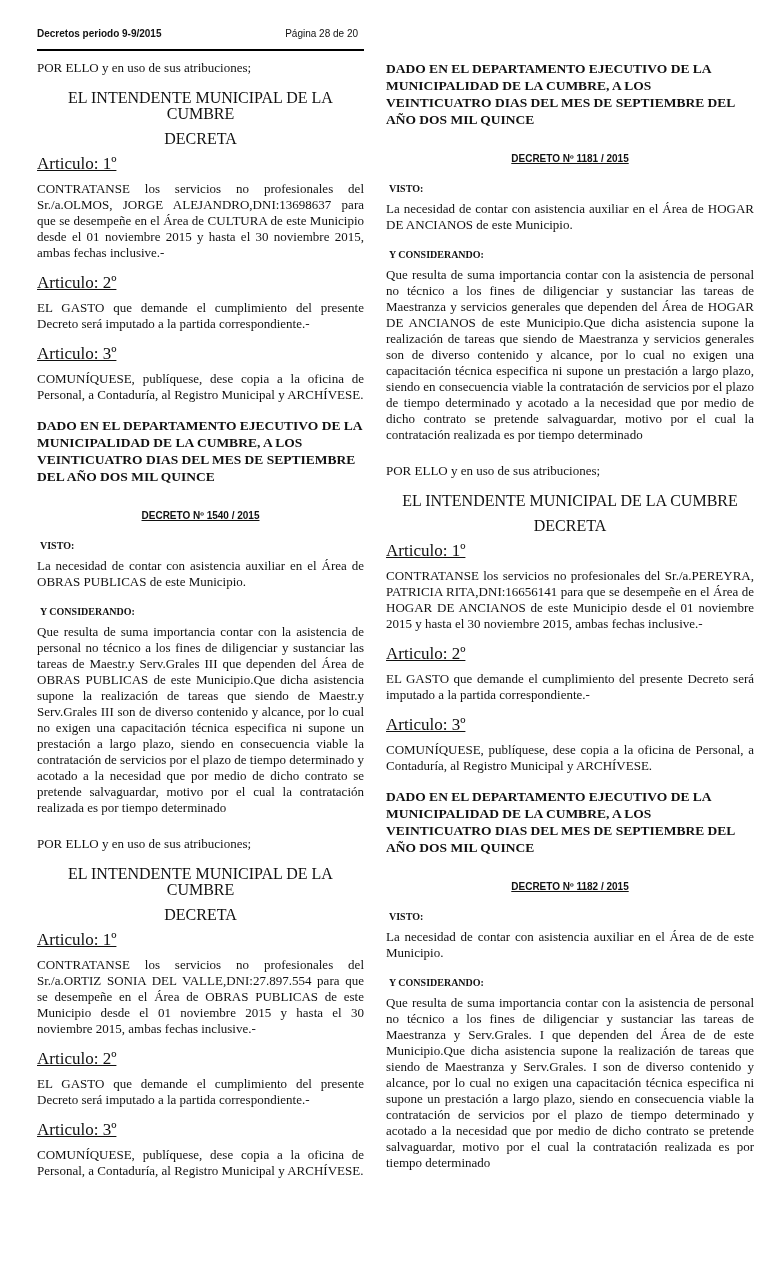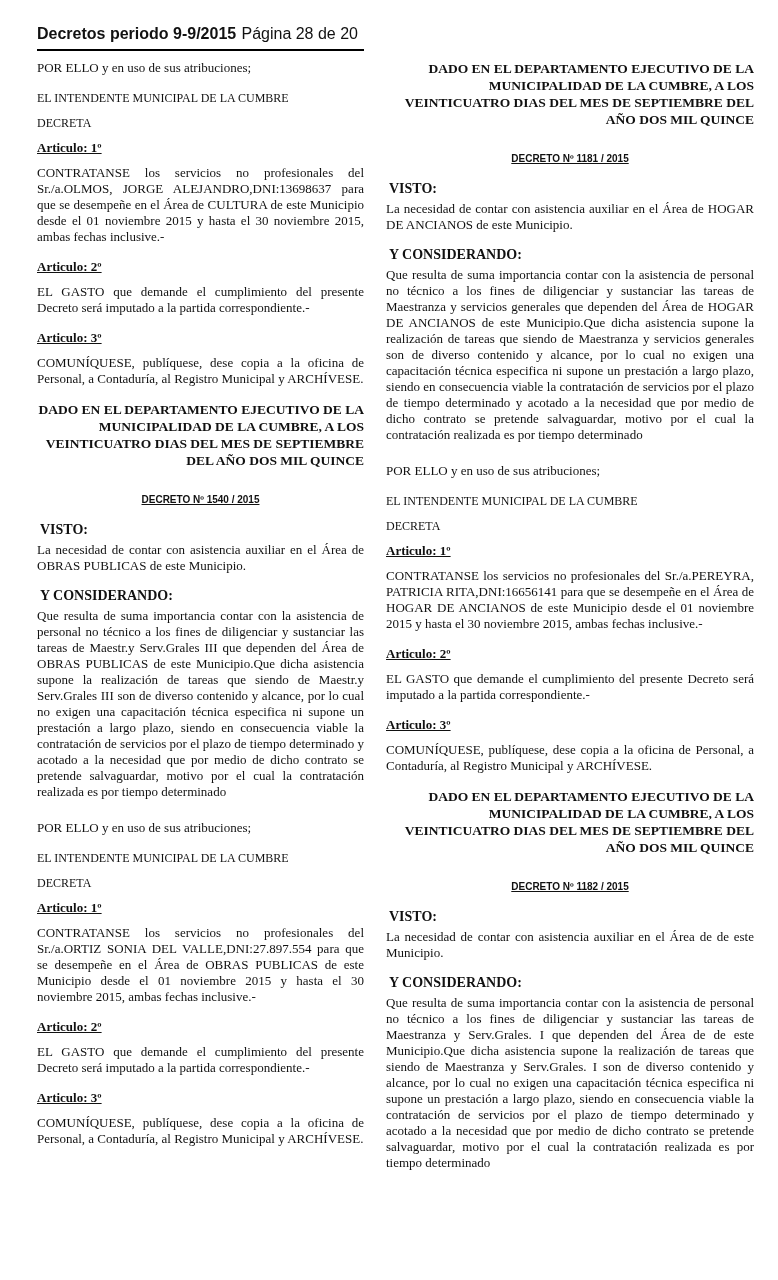--- a/index.html
+++ b/index.html
@@ -17,21 +17,21 @@
     position: absolute;
     left: 37px;
     top: 27px;
     width: 327px;
   }
   .header-row {
     display: flex;
     justify-content: space-between;
     align-items: baseline;
     font-family: "Liberation Sans", sans-serif;
-    font-size: 16px;
+    font-size: 10px;
     line-height: 14px;
   }
   .header-title { font-weight: bold; }
   .header-page { font-weight: normal; padding-right: 6px; }
   .header-rule {
     margin-top: 8px;
     border-bottom: 2px solid #000000;
     height: 0;
   }
   .columns {
@@ -48,44 +48,44 @@
   .para {
     font-size: 13px;
     line-height: 16px;
     text-align: justify;
     margin: 0 0 14px 0;
   }
   .single {
     text-align: left;
   }
   .center {
-    font-size: 12px;
+    font-size: 16px;
     line-height: 16px;
-    text-align: left;
+    text-align: center;
     margin: 0 0 9px 0;
   }
   .articulo {
-    font-size: 13px;
+    font-size: 17px;
     line-height: 16px;
-    font-weight: bold;
+    font-weight: normal;
     text-decoration: underline;
     margin: 0 0 9px 0;
   }
   .label {
-    font-size: 14px;
+    font-size: 10px;
     line-height: 16px;
     font-weight: bold;
     margin: 0 0 4px 0;
     padding-left: 3px;
   }
   .boldpara {
     font-size: 13.5px;
     line-height: 17px;
     font-weight: bold;
-    text-align: right;
+    text-align: left;
     margin: 0 0 22px 0;
   }
   .decreto {
     font-family: "Liberation Sans", sans-serif;
     font-size: 10px;
     line-height: 17px;
     font-weight: bold;
     text-decoration: underline;
     text-align: center;
     margin: 4px 0 14px 0;

